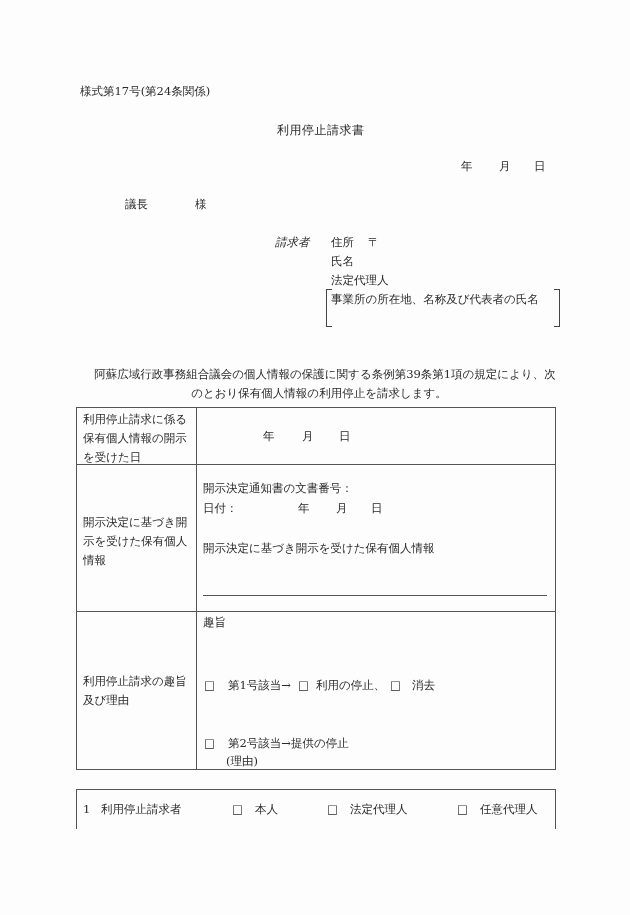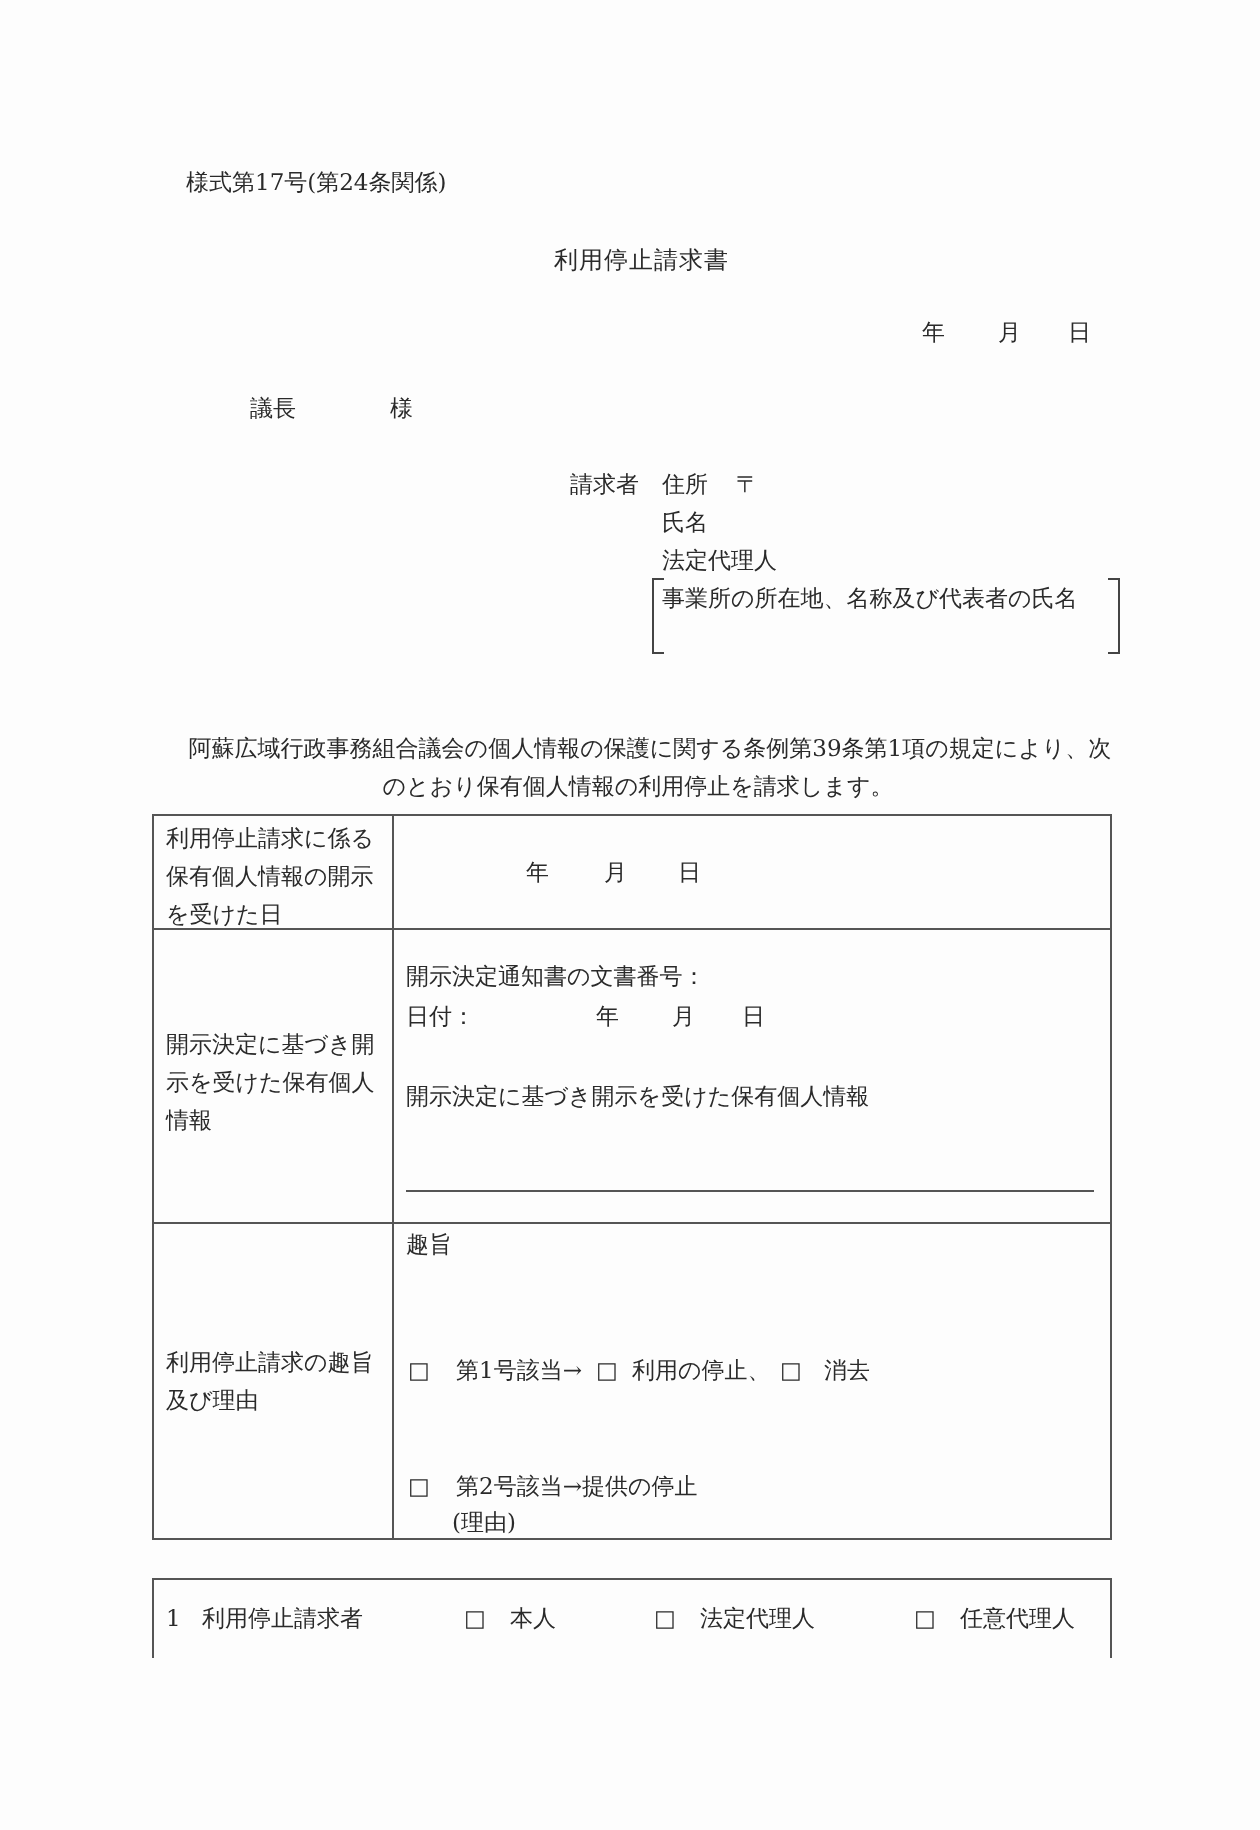--- a/index.html
+++ b/index.html
@@ -11,30 +11,30 @@
     width: 630px;
     height: 915px;
     position: relative;
     overflow: hidden;
     font-family: "DejaVu Serif", "Liberation Serif", serif;
     color: #2a2a2a;
     font-size: 11.5px;
   }
   .abs { position: absolute; white-space: nowrap; line-height: 1; }
 
-  .form-number { left: 93px; top: 86px; font-size: 11.5px; }
+  .form-number { left: 80px; top: 86px; font-size: 11.5px; }
   .doc-title { left: 277px; top: 124px; font-size: 12px; letter-spacing: 0.5px; }
 
   .date-line { top: 161px; left: 461px; }
   .date-line span { position: absolute; top: 0; }
 
   .addressee { top: 199px; left: 89px; }
   .addressee span { position: absolute; top: 0; padding-left: 36px; }
 
-  .requester-label { left: 285px; top: 237px; }
+  .requester-label { left: 275px; top: 237px; font-style: italic; }
   .req-field { left: 331px; }
   .req-address { top: 237px; }
   .req-postal { left: 368px; top: 237px; }
   .req-name { top: 256px; }
   .req-phone { top: 275px; }
 
   .bracket-box {
     position: absolute;
     left: 326px; top: 289px;
     width: 234px; height: 36px;

